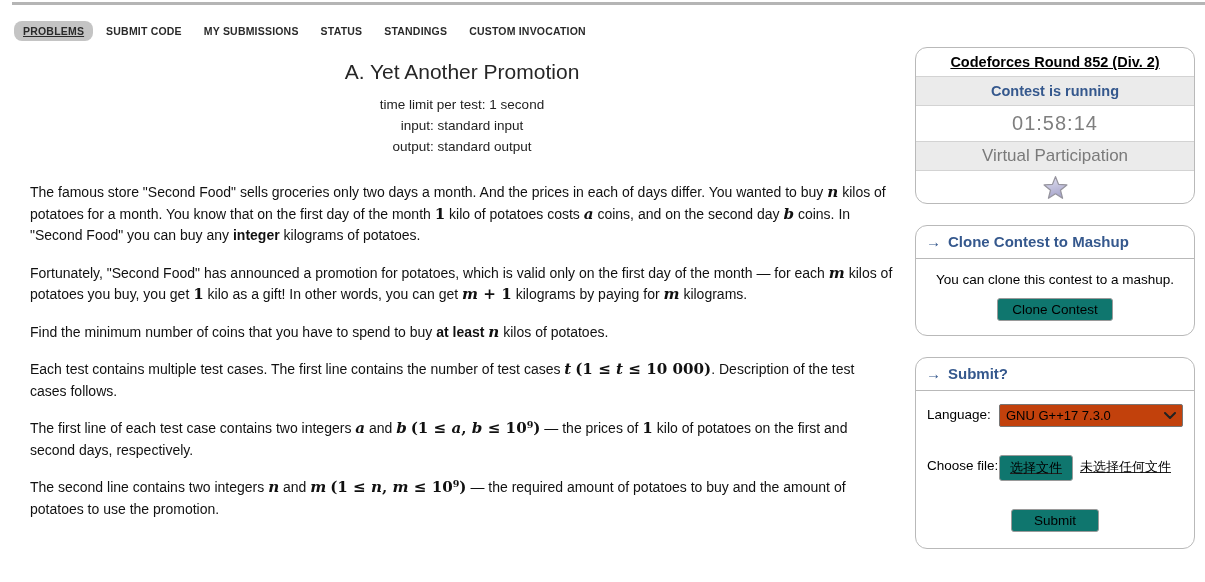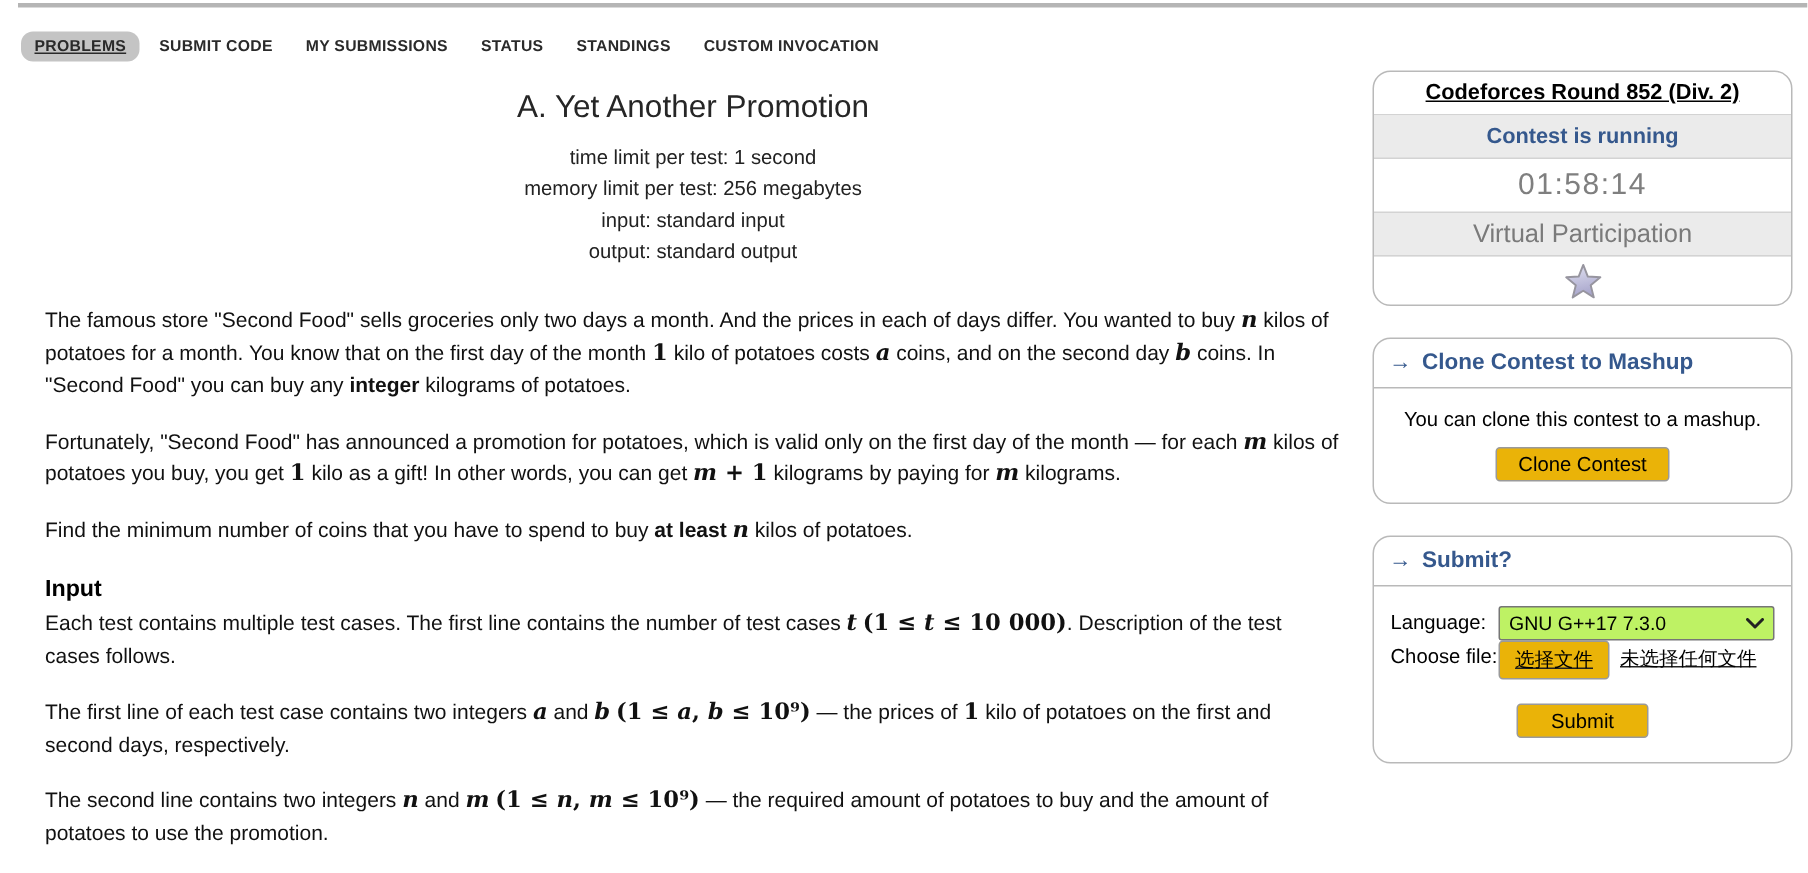--- a/index.html
+++ b/index.html
@@ -55,33 +55,33 @@
 
   .box-caption {
     display:flex; align-items:center; gap:7px;
     padding:7px 10px 8px; border-bottom:1px solid #b9b9b9;
     color:#35588d; font-size:15px; font-weight:bold;
   }
   .box-caption .arrow { font-weight:normal; }
   .box-body { padding:13px 11px 14px; }
   .clone-text { font-size:13.5px; text-align:center; color:#000; }
   .btn {
-    display:inline-block; background:#eab308; border:1px solid #9a9a9a; border-radius:3px;
+    display:inline-block; background:#0f766e; border:1px solid #9a9a9a; border-radius:3px;
     font-family:"Liberation Sans",sans-serif; font-size:13.5px; color:#000;
     padding:3px 14px; cursor:pointer;
   }
   .center { text-align:center; }
   .clone-btn-wrap { margin-top:11px; }
 
-  .form-row { display:flex; align-items:flex-start; margin-bottom:0; }
+  .form-row { display:flex; align-items:flex-start; margin-bottom:28px; }
   .form-label { width:72px; flex:0 0 72px; font-size:13.5px; padding-top:3px; color:#000; }
   .select-wrap { position:relative; flex:1; }
   .lang-select {
     width:100%; height:23px; font-family:"Liberation Sans",sans-serif; font-size:13px;
-    border:1px solid #767676; border-radius:2px; background:#bef264; color:#000;
+    border:1px solid #767676; border-radius:2px; background:#c2410c; color:#000;
     -webkit-appearance:none; appearance:none; padding:0 24px 0 6px; cursor:pointer;
   }
   .select-wrap svg { position:absolute; right:7px; top:8px; pointer-events:none; }
   .file-btn { padding:3px 10px; font-size:13px; }
   .file-status { font-size:13px; color:#000; margin-left:7px; line-height:24px; white-space:nowrap; }
   .submit-row { text-align:center; margin:16px 0 2px; }
   .submit-btn { padding:3px 22px; }
 </style>
 </head>
 <body>
@@ -94,31 +94,29 @@
   <a class="tab">MY SUBMISSIONS</a>
   <a class="tab">STATUS</a>
   <a class="tab">STANDINGS</a>
   <a class="tab">CUSTOM INVOCATION</a>
 </nav>
 
 <main class="main">
   <div class="prob-header">
     <div class="prob-title">A. Yet Another Promotion</div>
     <div class="prob-limit">time limit per test: 1 second</div>
-    <div class="prob-limit">memory limit per test: 256 megabytes</div>
     <div class="prob-limit">input: standard input</div>
     <div class="prob-limit">output: standard output</div>
   </div>
 
   <div class="statement">
     <p><span>The famous store "Second Food" sells groceries only two days a month. And the prices in each of days differ. You wanted to buy </span><span class="seg-m">n</span><span> kilos of potatoes for a month. You know that on the first day of the month </span><span class="seg-n">1</span><span> kilo of potatoes costs </span><span class="seg-m">a</span><span> coins, and on the second day </span><span class="seg-m">b</span><span> coins. In "Second Food" you can buy any </span><span class="seg-b">integer</span><span> kilograms of potatoes.</span></p>
     <p><span>Fortunately, "Second Food" has announced a promotion for potatoes, which is valid only on the first day of the month — for each </span><span class="seg-m">m</span><span> kilos of potatoes you buy, you get </span><span class="seg-n">1</span><span> kilo as a gift! In other words, you can get </span><span class="seg-m">m</span><span class="seg-n"> + 1</span><span> kilograms by paying for </span><span class="seg-m">m</span><span> kilograms.</span></p>
     <p><span>Find the minimum number of coins that you have to spend to buy </span><span class="seg-b">at least</span><span> </span><span class="seg-m">n</span><span> kilos of potatoes.</span></p>
 
-    <div class="sec-title">Input</div>
     <p><span>Each test contains multiple test cases. The first line contains the number of test cases </span><span class="seg-m">t</span><span> </span><span class="seg-n">(1 ≤ </span><span class="seg-m">t</span><span class="seg-n"> ≤ 10 000)</span><span>. Description of the test cases follows.</span></p>
     <p><span>The first line of each test case contains two integers </span><span class="seg-m">a</span><span> and </span><span class="seg-m">b</span><span> </span><span class="seg-n">(1 ≤ </span><span class="seg-m">a</span><span class="seg-n">, </span><span class="seg-m">b</span><span class="seg-n"> ≤ 10⁹)</span><span> — the prices of </span><span class="seg-n">1</span><span> kilo of potatoes on the first and second days, respectively.</span></p>
     <p><span>The second line contains two integers </span><span class="seg-m">n</span><span> and </span><span class="seg-m">m</span><span> </span><span class="seg-n">(1 ≤ </span><span class="seg-m">n</span><span class="seg-n">, </span><span class="seg-m">m</span><span class="seg-n"> ≤ 10⁹)</span><span> — the required amount of potatoes to buy and the amount of potatoes to use the promotion.</span></p>
 
   </div>
 </main>
 
 <aside class="sidebar">
 
   <div class="box">

